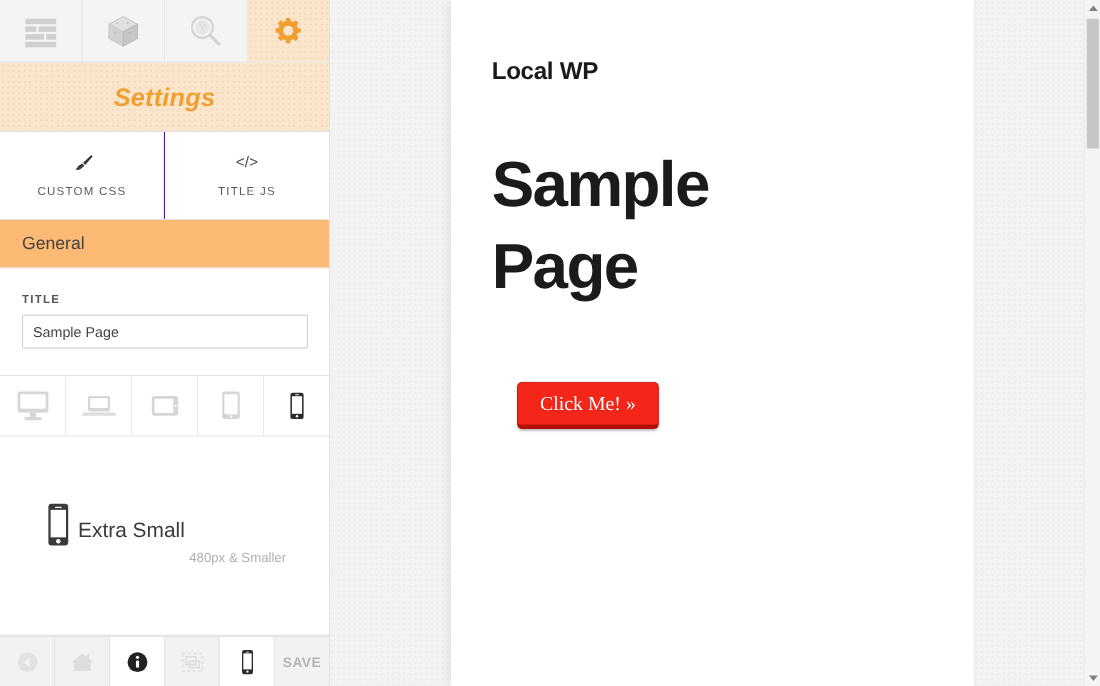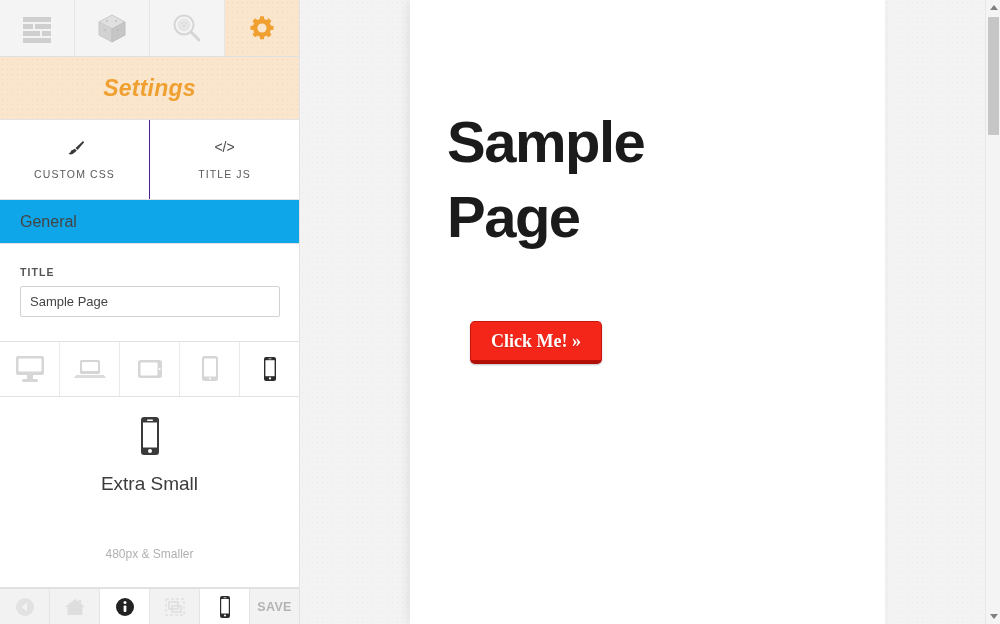--- a/index.html
+++ b/index.html
@@ -74,21 +74,21 @@
     cursor: pointer; border-right: 1px solid #4c1d95;
   }
   .code-tab:last-child { border-right: none; }
   .code-tab-label {
     font-size: 10.5px; letter-spacing: 1.1px; color: #5a5a5a; font-weight: 500;
   }
   .code-glyph { font-size: 14px; color: #4a4a4a; line-height: 1; height: 16px; }
 
   
   #general-header {
-    height: 44px; background: #0ea5e9;
+    height: 44px; background: #fdba74;
     border-bottom: 1px solid #e2e2e2;
     display: flex; align-items: center; padding-left: 20px;
   }
   #general-header span { font-size: 16px; color: #444; }
 
   
   #field-block { padding: 22px 20px 24px 20px; background:#fff; border-bottom: 1px solid #e2e2e2; }
   .field-label {
     font-size: 10.5px; letter-spacing: 1.1px; color: #555;
     font-weight: bold; margin-bottom: 8px;
@@ -105,31 +105,31 @@
   #device-row { height: 55px; display: flex; background: #fff; border-bottom: 1px solid #e2e2e2; }
   .device-cell {
     flex: 1; display: flex; align-items: center; justify-content: center;
     cursor: pointer; border-right: 1px solid #eaeaea;
   }
   .device-cell:last-child { border-right: none; }
 
   
   #breakpoint-box {
     flex: 1; background: #fff;
-    display: flex; flex-direction: column;
+    display: flex; flex-direction: row;
     align-items: center; justify-content: center; gap: 4px;
     border-bottom: 1px solid #e2e2e2;
     padding-bottom: 8px;
   }
   #bp-icon { margin-bottom: 10px; }
   #bp-name { font-size: 19px; color: #3b3b3b; }
   #bp-range { font-size: 12px; color: #b0b0b0; margin-top: 48px; }
 
   
-  #bottom-bar { height: 36px; display: flex; background: #f2f2f2; border-top: 1px solid #e0e0e0; }
+  #bottom-bar { height: 46px; display: flex; background: #f2f2f2; border-top: 1px solid #e0e0e0; }
   .bb-cell {
     flex: 1; display: flex; align-items: center; justify-content: center;
     border-right: 1px solid #e4e4e4; cursor: pointer;
   }
   .bb-cell:last-child { border-right: none; }
   .bb-cell.lit { background: #fff; }
   #save-label { font-size: 12.5px; color: #b4b4b4; font-weight: bold; letter-spacing: .4px; }
 
   
   #stage {
@@ -156,21 +156,21 @@
   #cta-wrap { margin-top: 66px; margin-left: 23px; }
   #cta-button {
     display: inline-block;
     background: #f4261a;
     border: 1px solid #c9160c;
     border-bottom: 4px solid #b21007;
     border-radius: 5px;
     padding: 9px 20px 8px 20px;
     color: #fff;
     font-family: "Liberation Serif", serif;
-    font-size: 18px; font-weight: bold;
+    font-size: 18px; font-weight: normal;
     box-shadow: 0 1px 2px rgba(0,0,0,.25);
     cursor: pointer;
     text-shadow: 0 1px 1px rgba(0,0,0,.18);
   }
   .body-para {
     margin-left: 23px;
     font-family: "Liberation Serif", serif;
     font-size: 17px; color: #2c2c2c;
   }
   #para-1 { margin-top: 19px; }
@@ -390,20 +390,21 @@
         <span id="save-label">SAVE</span>
       </div>
     </div>
 
   </div>
 
   <div id="stage">
 
     <div id="preview-window">
       <div id="preview-content">
+        <div id="site-title">Local WP</div>
         <h1 id="page-heading">Sample Page</h1>
         <div id="cta-wrap">
           <span id="cta-button">Click Me! »</span>
         </div>
       </div>
     </div>
 
     <div id="scrollbar">
       <div class="sb-arrow" id="sb-up">
         <span class="sb-tri"></span>

